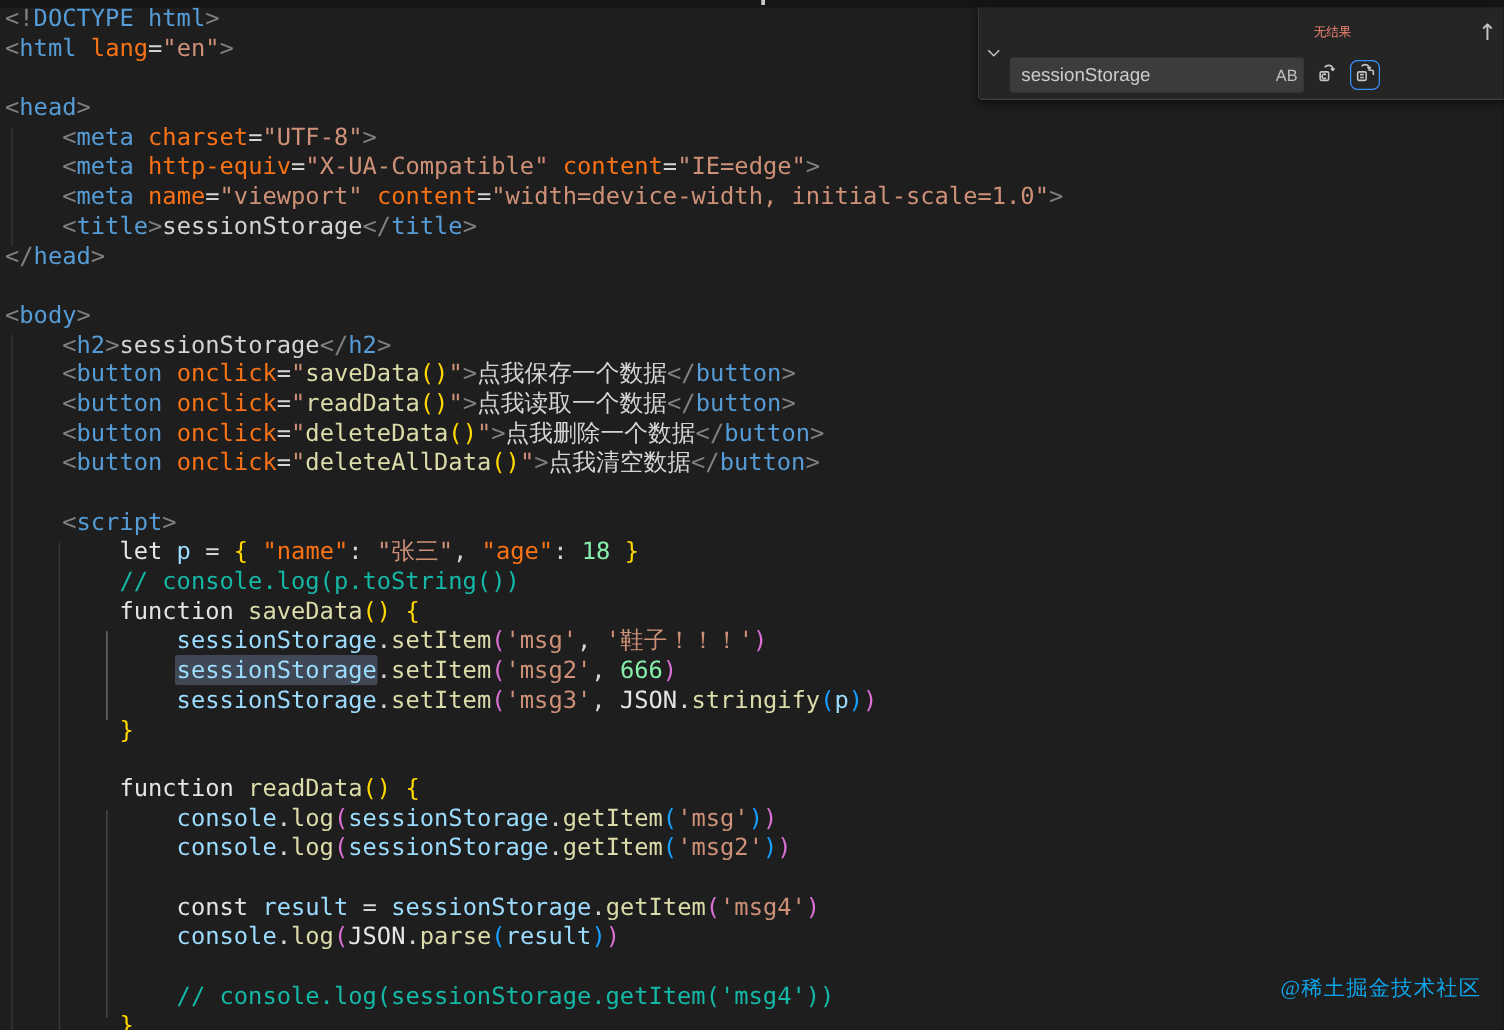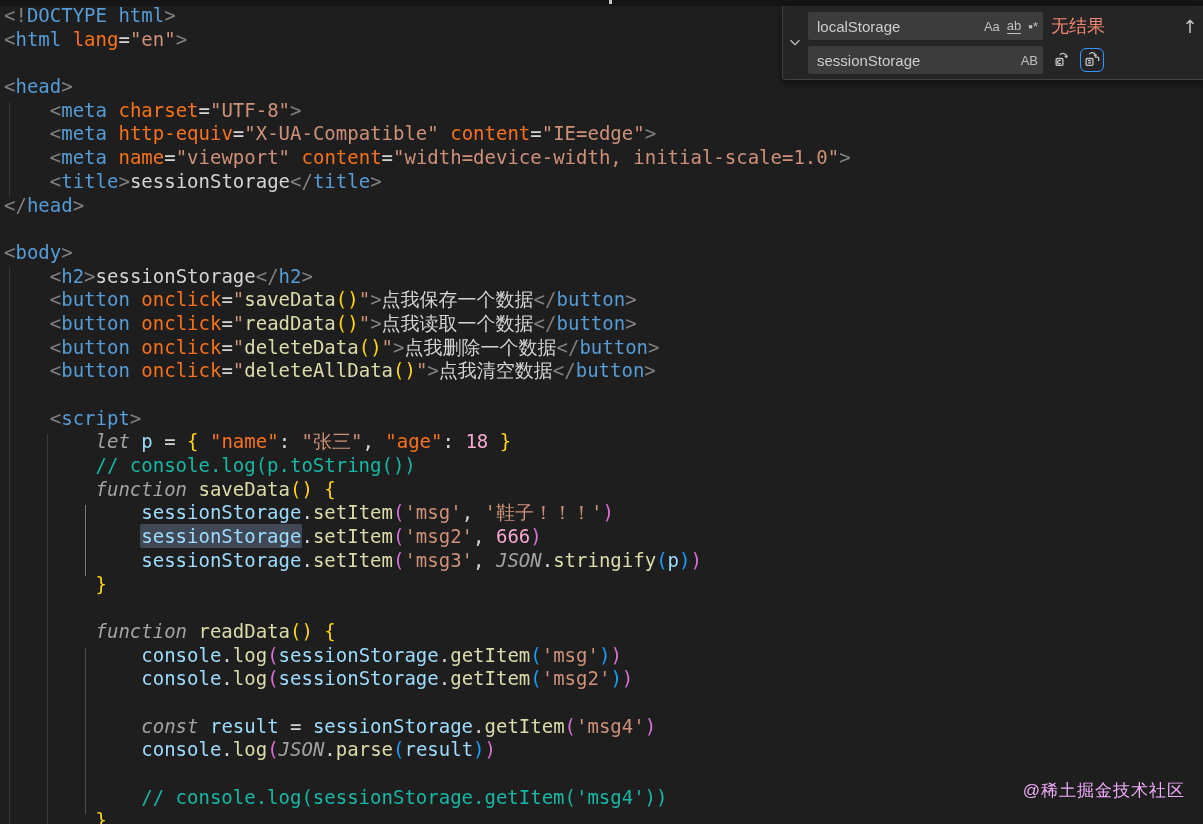--- a/index.html
+++ b/index.html
@@ -29,24 +29,24 @@
     font-family:"DejaVu Sans Mono", monospace;
     font-size:19px; line-height:23.7px;
     color:#d4d4d4; white-space:pre; z-index:1;
   }
   .code-line { height:23.7px; }
 
   .t-punct { color:#808080; }
   .t-tag   { color:#569cd6; }
   .t-attr  { color:#f97316; }
   .t-str   { color:#ce9178; }
-  .t-kw    { color:#a3a3a3;font-style:italic; }
+  .t-kw    { color:#e5e5e5; }
   .t-var   { color:#9cdcfe; }
   .t-fn    { color:#dcdcaa;text-align:center; }
-  .t-num   { color:#f9a8d4; }
+  .t-num   { color:#86efac; }
   .t-cmt   { color:#14b8a6; }
   .t-b1    { color:#ffd700; }
   .t-b2    { color:#da70d6; }
   .t-b3    { color:#179fff; }
   .t-txt   { color:#d4d4d4; }
   .t-varhl { color:#9cdcfe; background:#414855; border-radius:2px; padding:1px 1px; margin:-1px -1px; }
 
   .indent-guide { position:absolute; width:1px; background:#36393c; z-index:0; }
   .indent-guide.active { background:#7a7a7a; }
   .indent-guide.mid    { background:#4f4f4f; }
@@ -78,40 +78,40 @@
   .fw-toggles {
     position:absolute; right:5px; top:0; height:100%;
     display:flex; align-items:center; gap:7px;
     font-size:13px; color:#c0c0c0;
   }
   .fw-toggle { cursor:pointer; line-height:1; }
   .fw-toggle.ww { border-bottom:1px solid #c0c0c0; padding-bottom:1px; }
   .fw-results {
     position:absolute; left:268px; top:6px; height:28px;
     display:flex; align-items:center;
-    color:#f48771; font-size:18px;
+    color:#f48771; font-size:10px;
   }
   .fw-arrow-up {
     position:absolute; left:396px; top:6px; width:22px; height:28px;
     display:flex; align-items:center; justify-content:center;
     font-size:18px; color:#c5c5c5; cursor:pointer;
     font-family:"DejaVu Sans", sans-serif;
   }
   .fw-btn {
     position:absolute; top:42px; width:24px; height:24px;
     display:flex; align-items:center; justify-content:center; cursor:pointer;
   }
   .fw-btn.replace-one { left:267px; }
   .fw-btn.replace-all { left:297px; border:1px solid #3794ff; border-radius:6px; }
 
   
   .watermark {
     position:absolute; right:18px; bottom:22px;
-    color:#f0abfc; font-size:17px; letter-spacing:1px;
-    font-family:Liberation Sans, sans-serif;
+    color:#0ea5e9; font-size:17px; letter-spacing:1px;
+    font-family:Liberation Serif, serif;
     z-index:2;
   }
 </style>
 </head>
 <body>
 
 <div class="top-strip">
   <div class="tick"></div>
 </div>
 <div class="right-edge"></div>
@@ -126,28 +126,20 @@
 
 <div class="find-widget">
   <div class="fw-chevron">
     <span>
       <svg width="14" height="14" viewBox="0 0 16 16">
           <polyline points="3,6 8,11 13,6" fill="none" stroke="#c5c5c5" stroke-width="1.4"></polyline>
         </svg>
     </span>
   </div>
 
-  <div class="fw-input-wrap row1">
-    <input class="fw-input" type="text" value="localStorage" style="">
-    <div class="fw-toggles">
-      <span class="fw-toggle">Aa</span>
-      <span class="fw-toggle ww">ab</span>
-      <span class="fw-toggle">▪*</span>
-    </div>
-  </div>
 
   <div class="fw-results">无结果</div>
 
   <div class="fw-arrow-up">↑</div>
 
   <div class="fw-input-wrap row2">
     <input class="fw-input replace" type="text" value="sessionStorage" style="">
     <div class="fw-toggles">
       <span class="fw-toggle">AB</span>
     </div>

